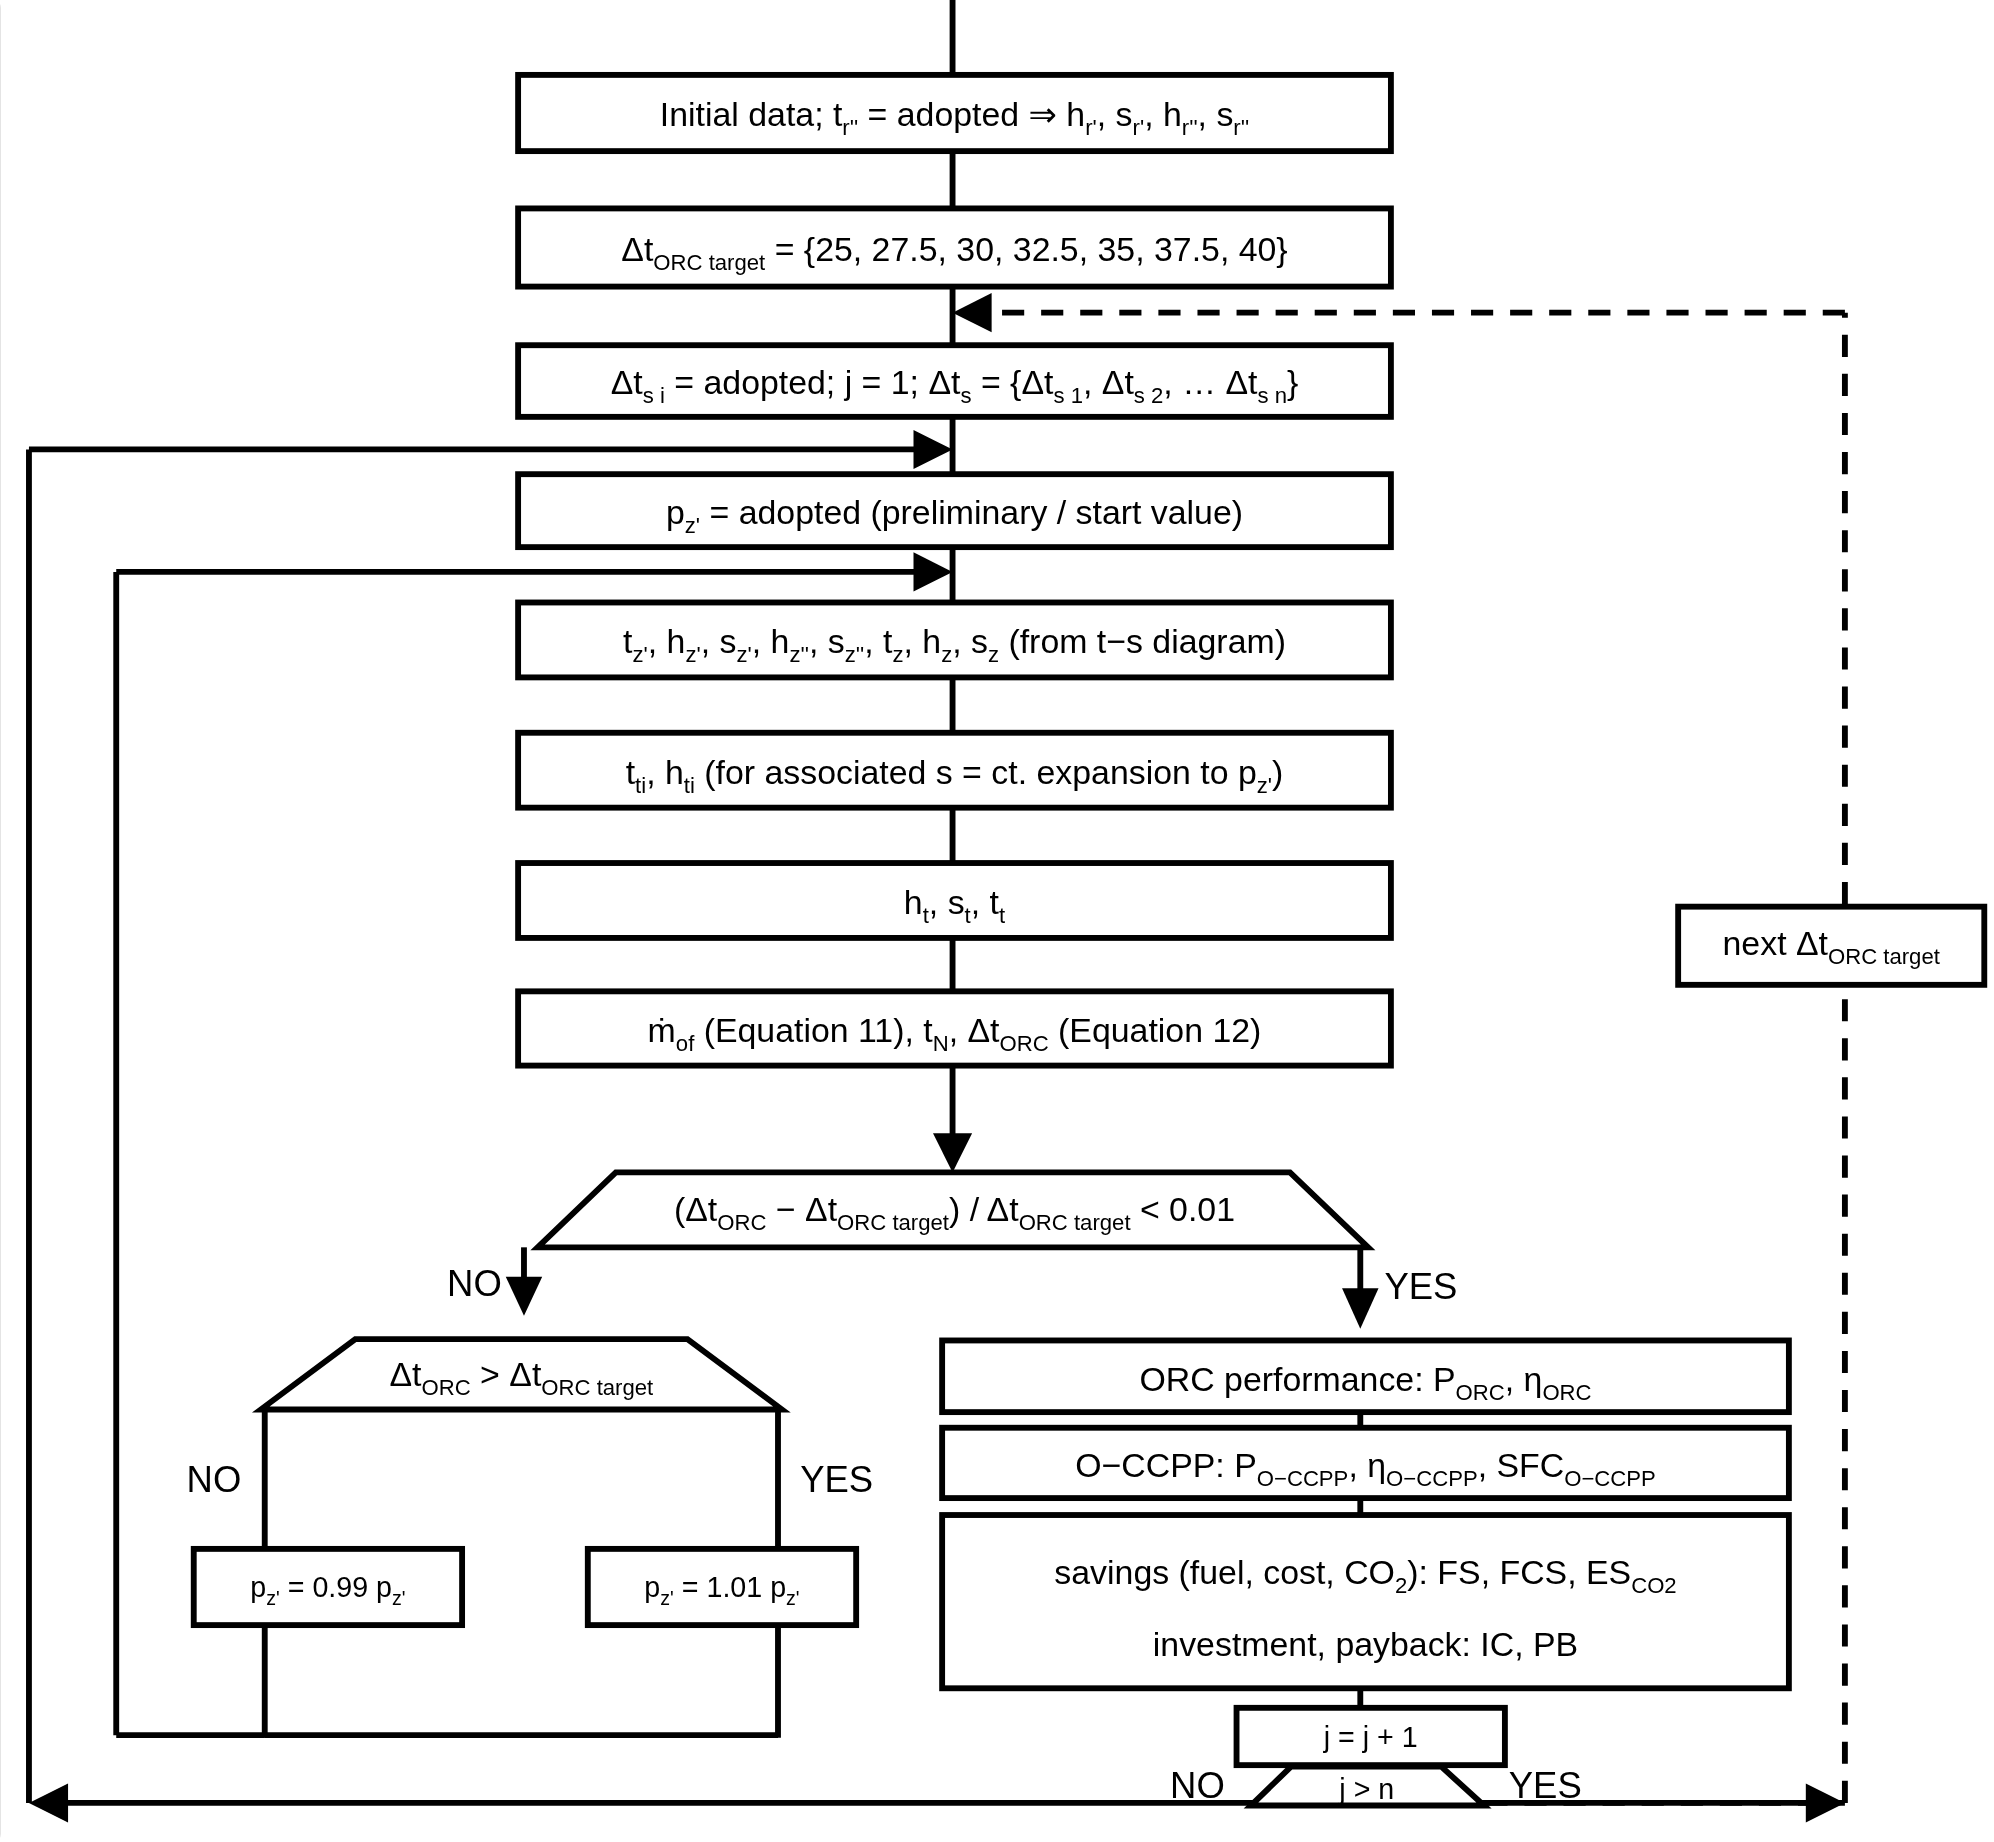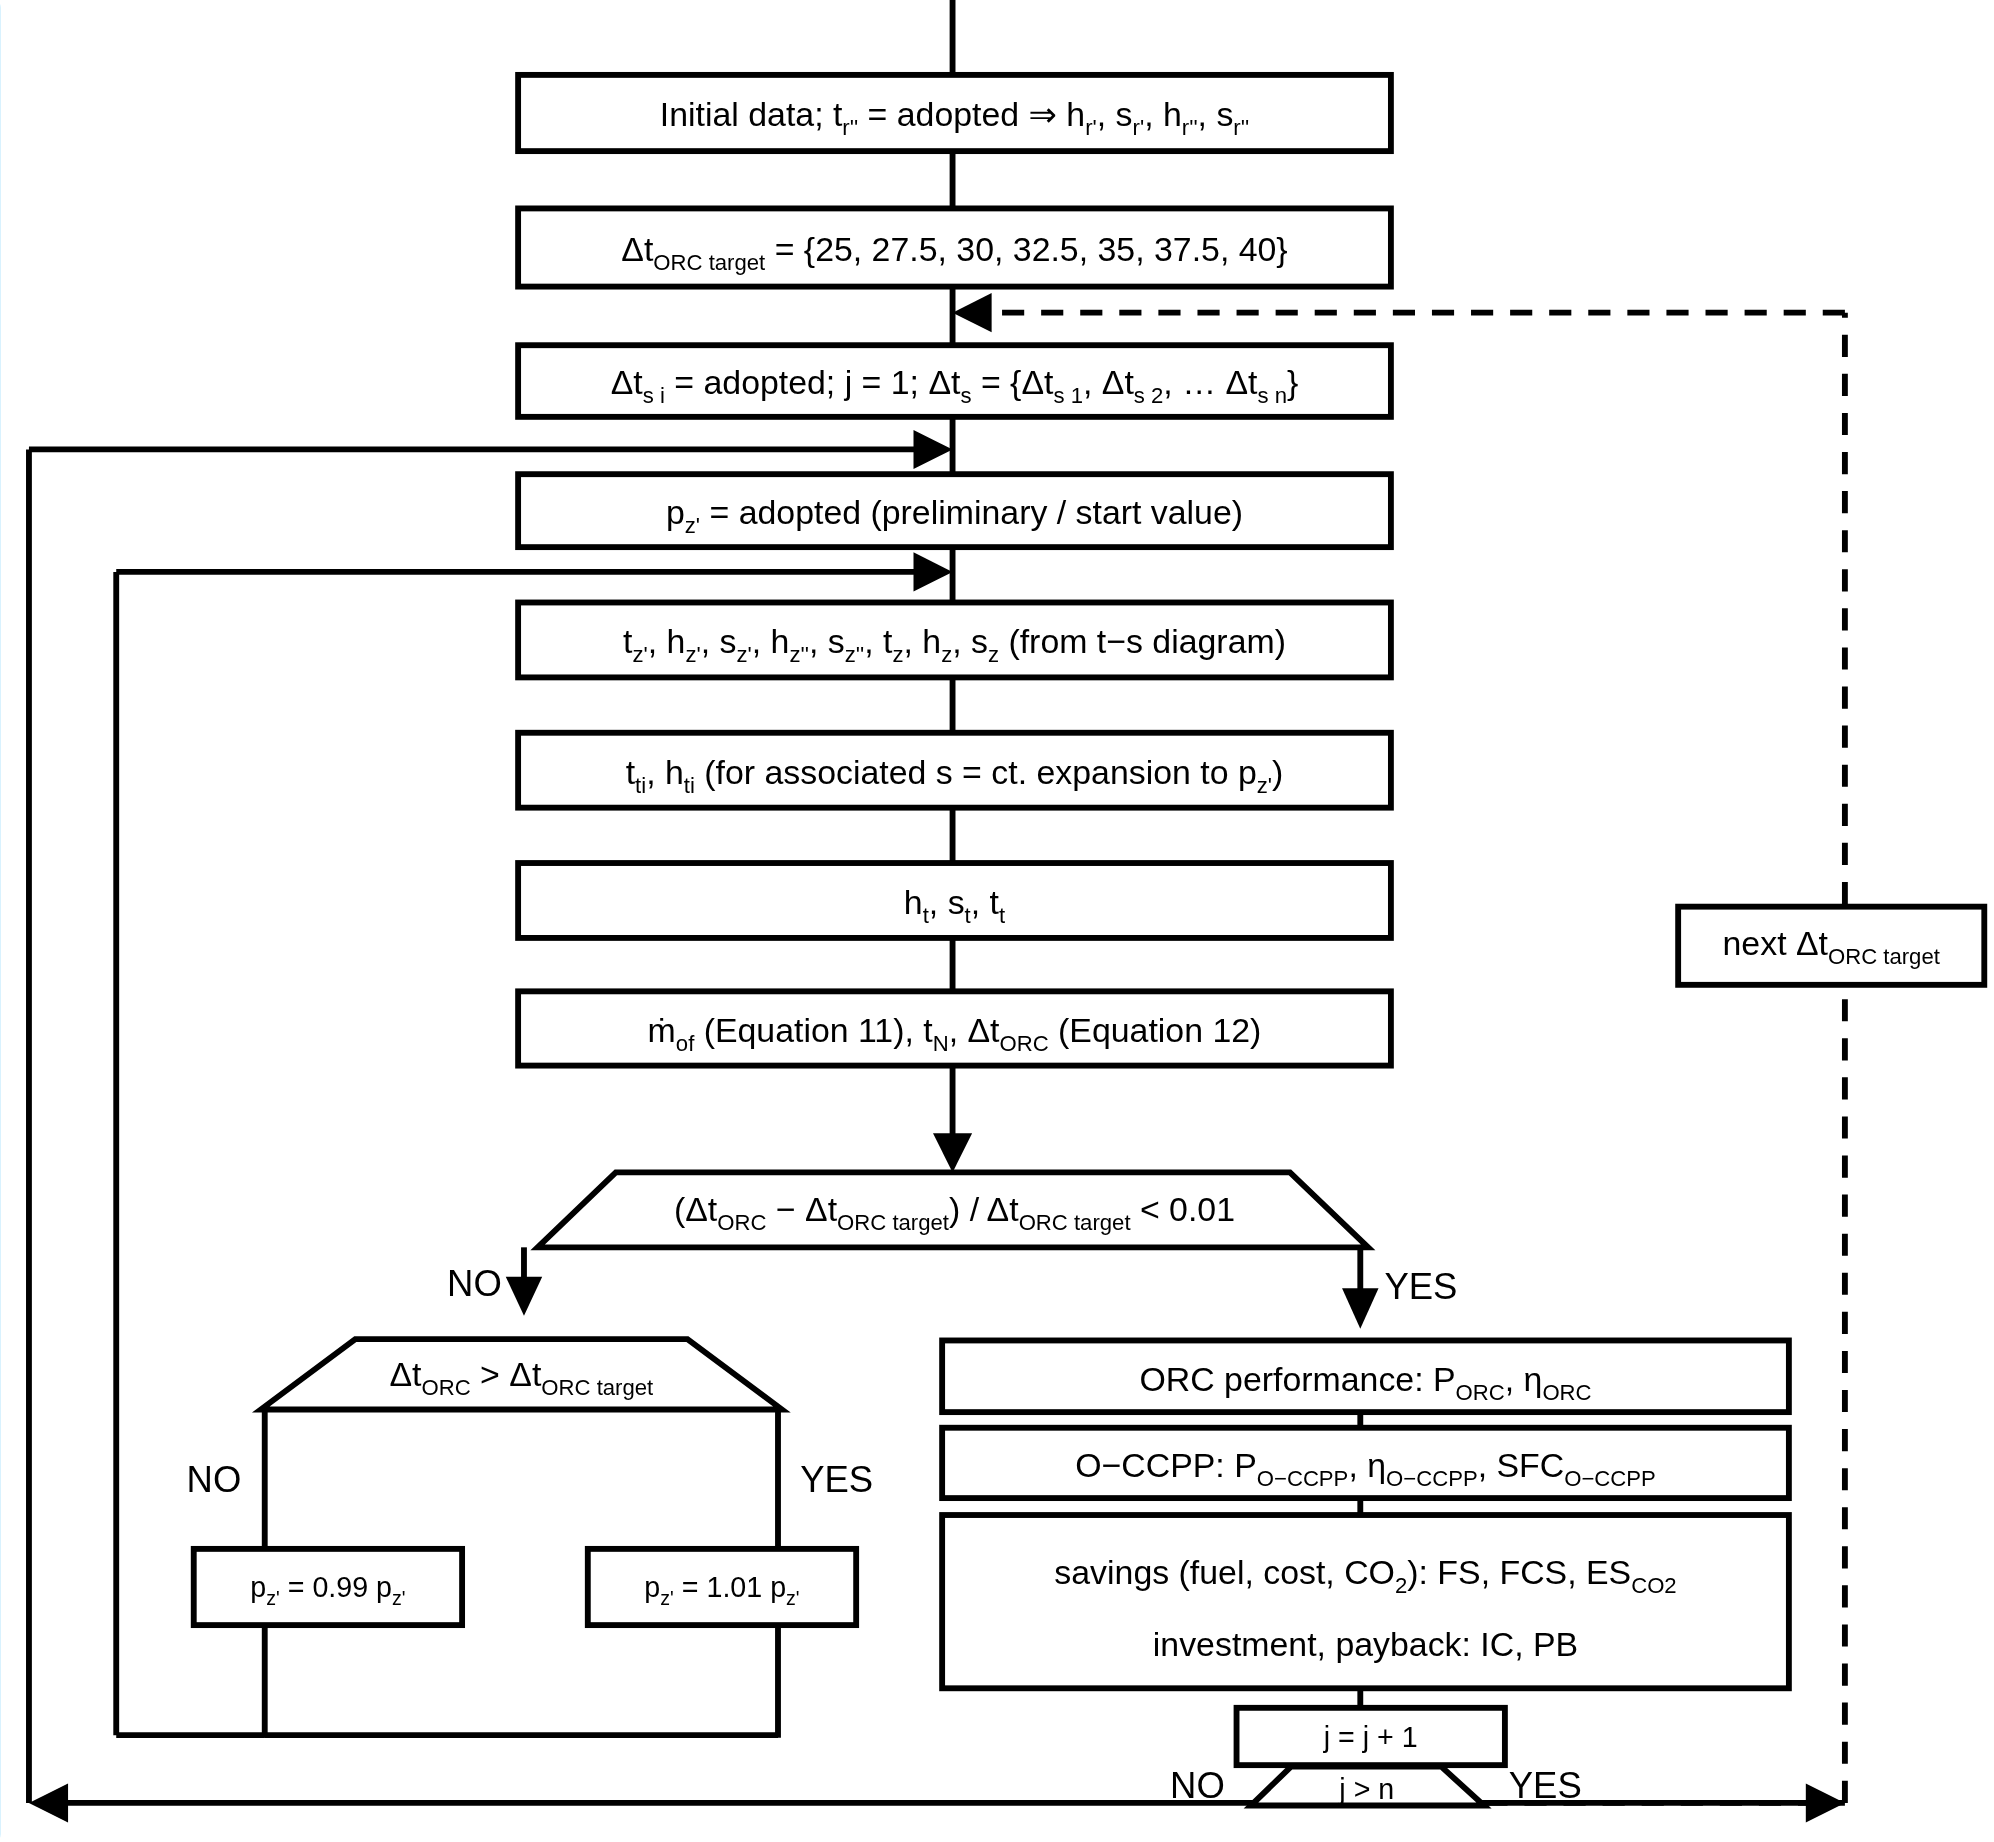--- a/index.html
+++ b/index.html
@@ -1,17 +1,17 @@
 <!DOCTYPE html>
 <html style="font-size:10.4px"><head>
 <meta charset="utf-8">
 <style>
   html,body{margin:0;padding:0;background:#ffffff;}
   body{font-family:"Liberation Sans", sans-serif;}
-  #stage{position:relative;width:1680px;height:1842px;background:#7dd3fc;border-radius:8px;}
+  #stage{position:relative;width:1680px;height:1842px;background:#a3a3a3;border-radius:8px;}
   svg{display:block;}
   .fl-text{font-family:"Liberation Sans", sans-serif; fill:#000; font-size:52px;}
   .sub{font-size:34px;}
   .lbl{font-family:"Liberation Sans", sans-serif; fill:#000; font-size:56px;}
   .small{font-size:44px;}
   .sub-s{font-size:30px;}
 </style>
 </head>
 <body>
 

